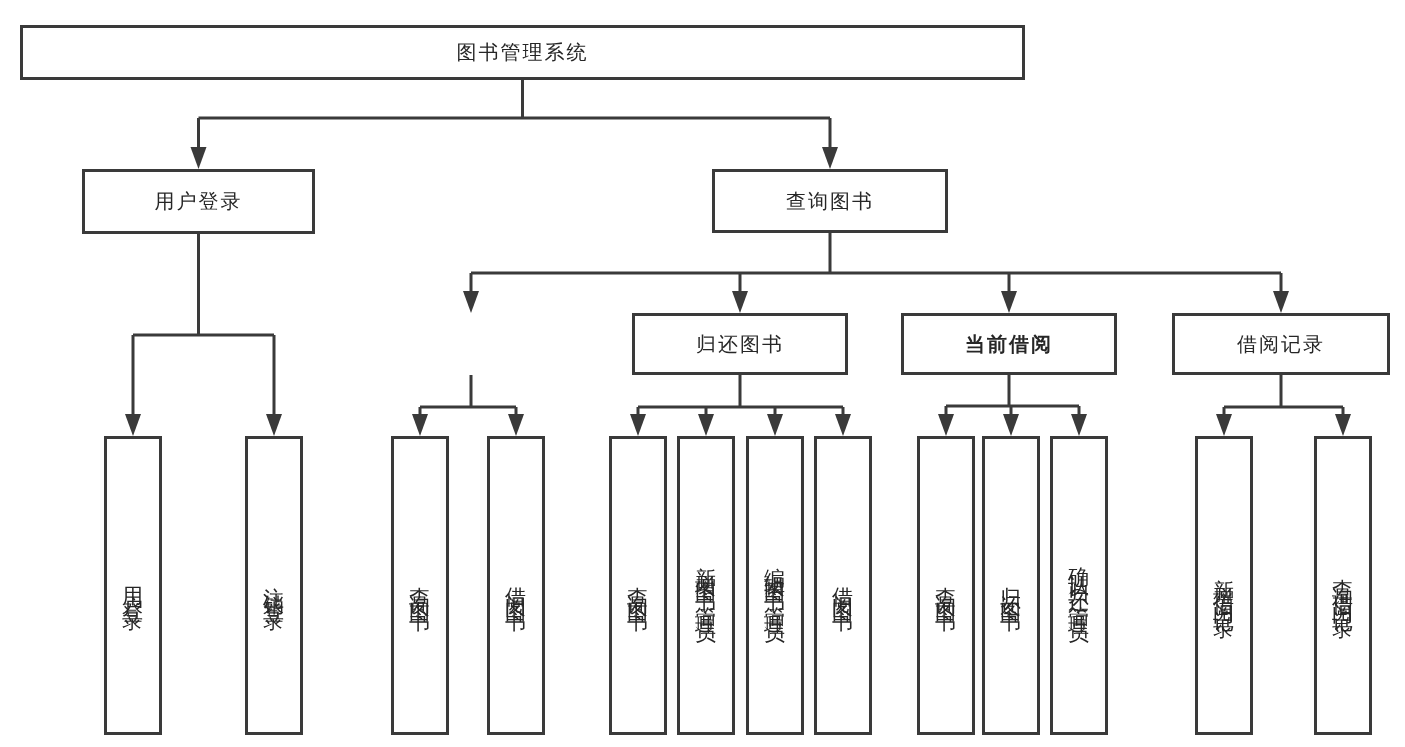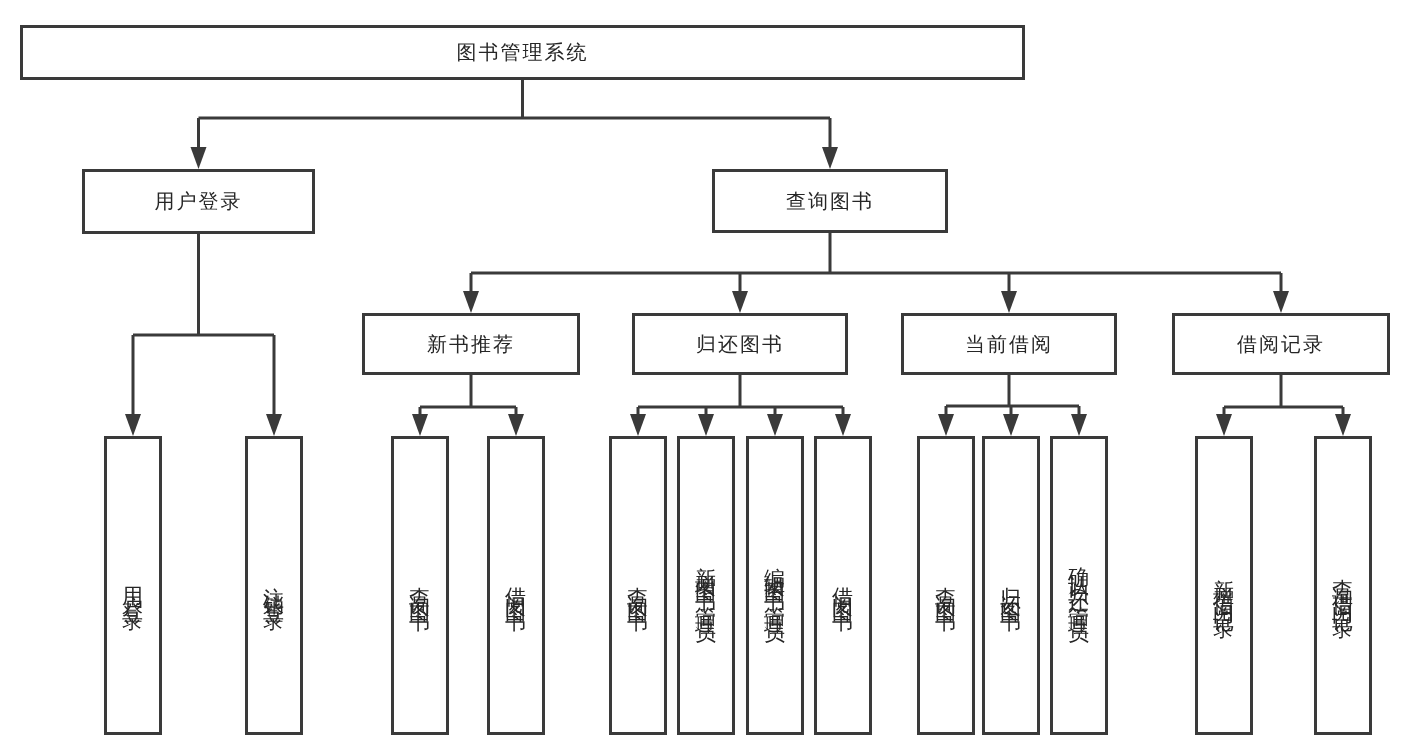--- a/index.html
+++ b/index.html
@@ -99,23 +99,22 @@
       </g>
       <g>
         <path d="M 1281 375 V 407 M 1224 407 H 1343 M 1224 407 V 418 M 1343 407 V 418" fill="none" stroke="#3a3a3a" stroke-width="3"></path>
         <polygon points="1216,414 1232,414 1224,436" fill="#3a3a3a"></polygon>
         <polygon points="1335,414 1351,414 1343,436" fill="#3a3a3a"></polygon>
       </g>
     </svg>
 <div class="node h-node" style="left: 20px; top: 13px; width: 1005px; height: 55px; margin-top: 12px;">图书管理系统</div>
     <div class="node h-node" style="left: 82px; top: 169px; width: 233px; height: 65px;">用户登录</div>
     <div class="node h-node" style="left: 712px; top: 169px; width: 236px; height: 64px;">查询图书</div>
-    <div class="node h-node" style="left: 362px; top: 313px; width: 218px; height: 62px;">新书推荐</div>
     <div class="node h-node" style="left: 632px; top: 313px; width: 216px; height: 62px;">归还图书</div>
-    <div class="node h-node" style="left: 901px; top: 313px; width: 216px; height: 62px;">当前借阅</div>
+    <div class="node h-node" style="left: 901px; top: 313px; width: 216px; height: 62px; font-weight: bold;">当前借阅</div>
     <div class="node h-node" style="left: 1172px; top: 313px; width: 218px; height: 62px;">借阅记录</div>
     <div class="node v-node" style="left: 104px; top: 436px; width: 58px; height: 299px;">用户登录</div>
     <div class="node v-node" style="left: 245px; top: 436px; width: 58px; height: 299px;">注销登录</div>
     <div class="node v-node" style="left: 391px; top: 436px; width: 58px; height: 299px;">查询图书</div>
     <div class="node v-node" style="left: 487px; top: 436px; width: 58px; height: 299px;">借阅图书</div>
     <div class="node v-node" style="left: 609px; top: 436px; width: 58px; height: 299px;">查询图书</div>
     <div class="node v-node" style="left: 677px; top: 436px; width: 58px; height: 299px;">新增图书（管理员）</div>
     <div class="node v-node" style="left: 746px; top: 436px; width: 58px; height: 299px;">编辑图书（管理员）</div>
     <div class="node v-node" style="left: 814px; top: 436px; width: 58px; height: 299px;">借阅图书</div>
     <div class="node v-node" style="left: 917px; top: 436px; width: 58px; height: 299px;">查询图书</div>

